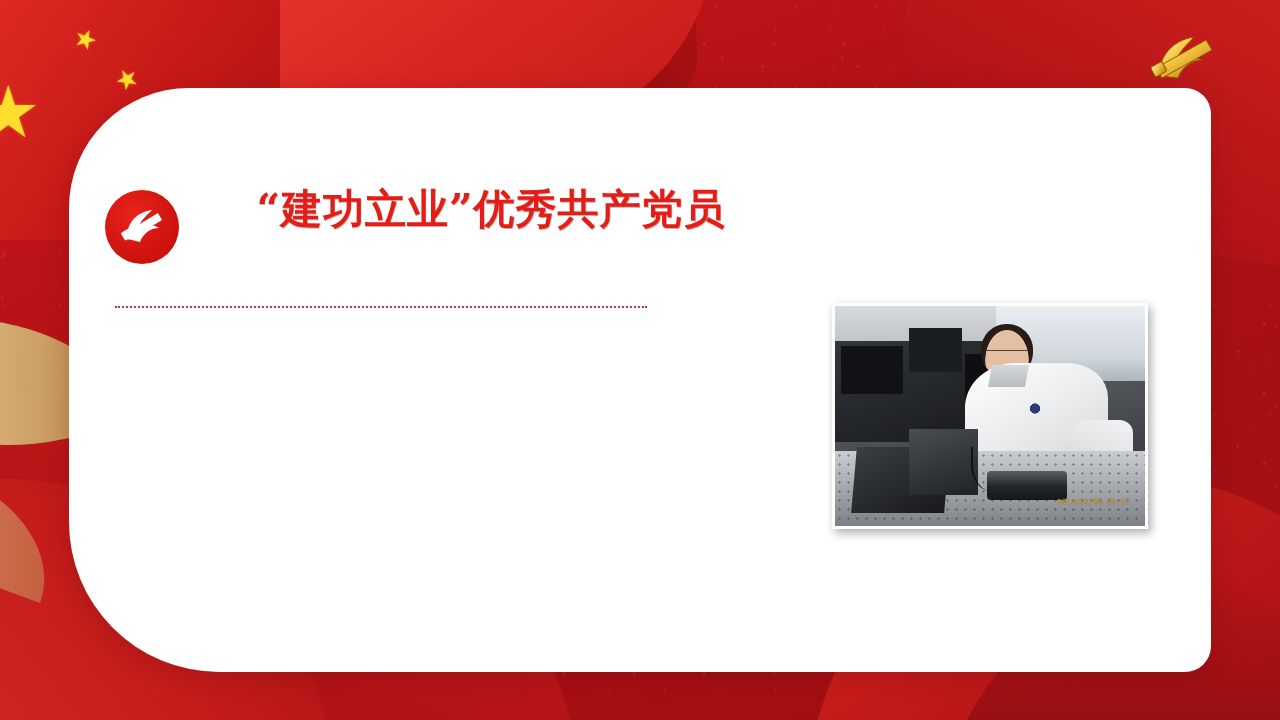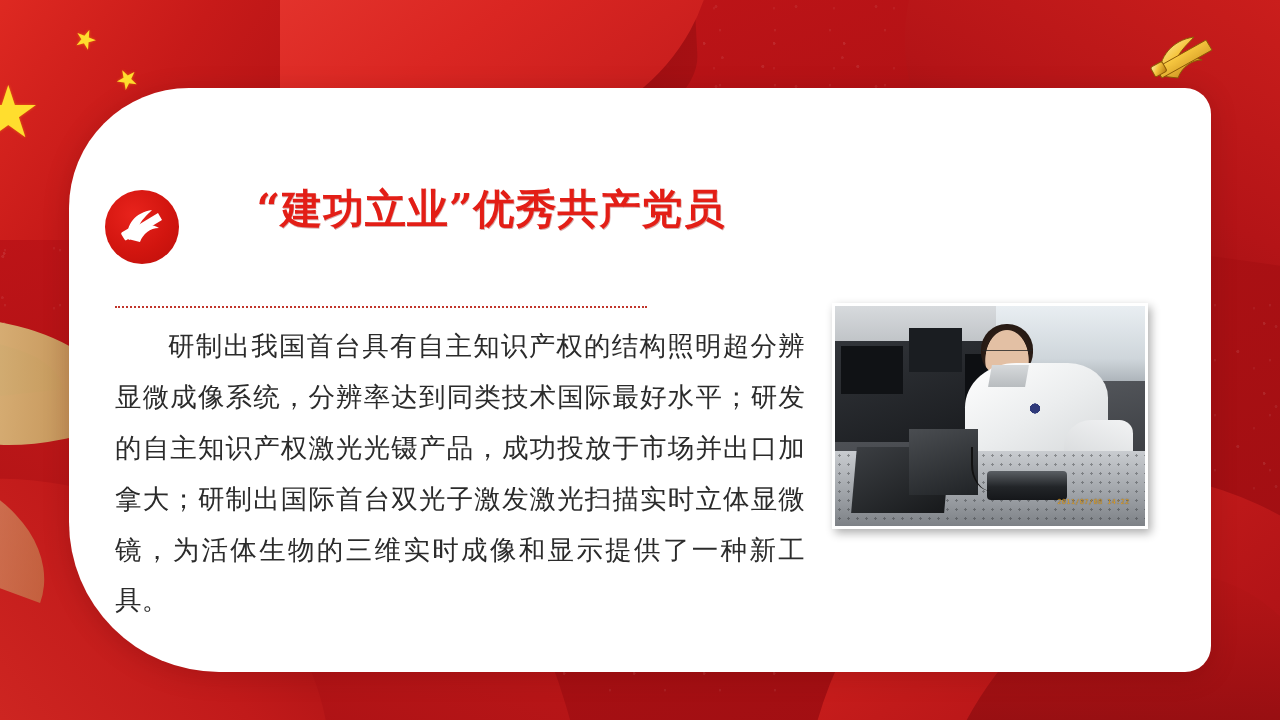--- a/index.html
+++ b/index.html
@@ -367,21 +367,20 @@
           </g>
         </svg>
       </div>
       <div class="title-block">
         <div class="title-line1">“建功立业”优秀共产党员</div>
       </div>
     </div>
 
     <div class="divider"></div>
 
-    <div class="body-text">研制出我国首台具有自主知识产权的结构照明超分辨显微成像系统，分辨率达到同类技术国际最好水平；研发的自主知识产权激光光镊产品，成功投放于市场并出口加拿大；研制出国际首台双光子激发激光扫描实时立体显微镜，为活体生物的三维实时成像和显示提供了一种新工具。</div>
 
     <div class="photo-frame">
       <div class="photo">
         <div class="ph-wall"></div>
         <div class="ph-window"></div>
         <div class="ph-darkbank"></div>
         <div class="ph-mon1"></div>
         <div class="ph-mon2"></div>
         <div class="ph-mon3"></div>
         <div class="ph-person-head"></div>
@@ -389,18 +388,18 @@
         <div class="ph-coat"></div>
         <div class="ph-collar"></div>
         <div class="ph-logo"></div>
         <div class="ph-arm"></div>
         <div class="ph-bench"></div>
         <div class="ph-benchholes"></div>
         <div class="ph-optics1"></div>
         <div class="ph-optics2"></div>
         <div class="ph-lens"></div>
         <div class="ph-cable"></div>
-        <div class="ph-stamp">2011/07/08 14:22</div>
+        <div class="ph-stamp">2011/07/08 05:22</div>
       </div>
     </div>
 
   </div>
 </div>
 
 </body></html>

